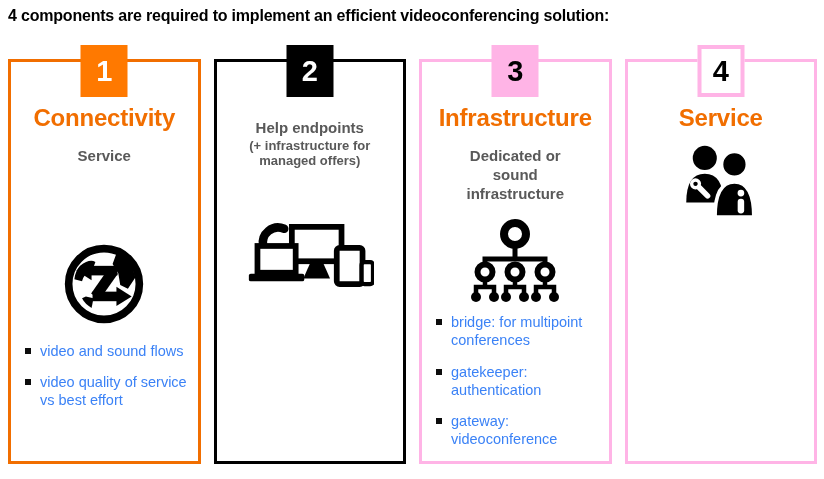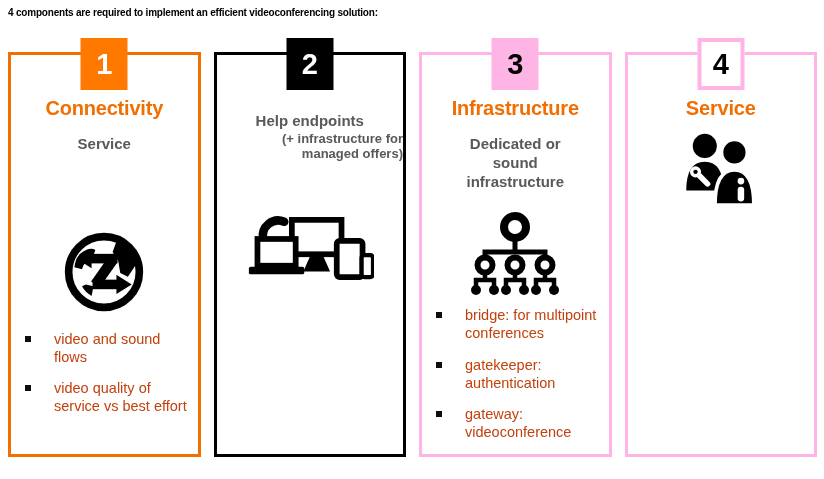--- a/index.html
+++ b/index.html
@@ -1,21 +1,21 @@
 <!DOCTYPE html>
 <html><head>
 <meta charset="utf-8">
 <style>
   * { margin: 0; padding: 0; box-sizing: border-box; }
   html, body { width: 824px; height: 479px; background: #ffffff; overflow: hidden; }
   body { font-family: "Liberation Sans", "DejaVu Sans", sans-serif; }
 
   .page-title {
     padding: 7px 0 0 8px;
-    font-size: 10px;
+    font-size: 16px;
     font-weight: bold;
     color: #000000;
     letter-spacing: -0.2px;
   }
 
   .cards {
     display: flex;
     gap: 13px;
     padding: 0 7px 0 8px;
     margin-top: 34px;
@@ -50,21 +50,21 @@
     font-weight: bold;
     line-height: 1;
   }
   .c1 .badge { background: #FF7900; color: #ffffff; }
   .c2 .badge { background: #000000; color: #ffffff; }
   .c3 .badge { background: #FFB4E6; color: #000000; }
   .c4 .badge { background: #ffffff; color: #000000; border: 4px solid #FFB4E6; }
 
   .card-heading {
     text-align: center;
-    font-size: 20px;
+    font-size: 24px;
     font-weight: bold;
     color: #F16E00;
     letter-spacing: -0.2px;
   }
 
   .subtitle-zone {
     height: 102px;
     padding-top: 15px;
     text-align: center;
   }
@@ -74,40 +74,39 @@
     color: #595959;
     line-height: 1.25;
     white-space: pre-line;
   }
   .card-note {
     font-size: 13px;
     font-weight: bold;
     color: #595959;
     line-height: 1.2;
     white-space: pre-line;
-    text-align: right;
   }
 
   .icon-zone {
     height: 104px;
     display: flex;
     align-items: center;
     justify-content: center;
   }
 
   .bullets {
     list-style: none;
     padding: 4px 8px 0 14px;
   }
   .bullets li {
     display: flex;
-    gap: 23px;
+    gap: 9px;
     margin-bottom: 13px;
     font-size: 14.5px;
-    color: #c2410c;
+    color: #3b82f6;
     line-height: 1.25;
   }
   .sq {
     flex: 0 0 auto;
     width: 6px;
     height: 6px;
     background: #0d0d0d;
     margin-top: 6px;
   }
 </style>

